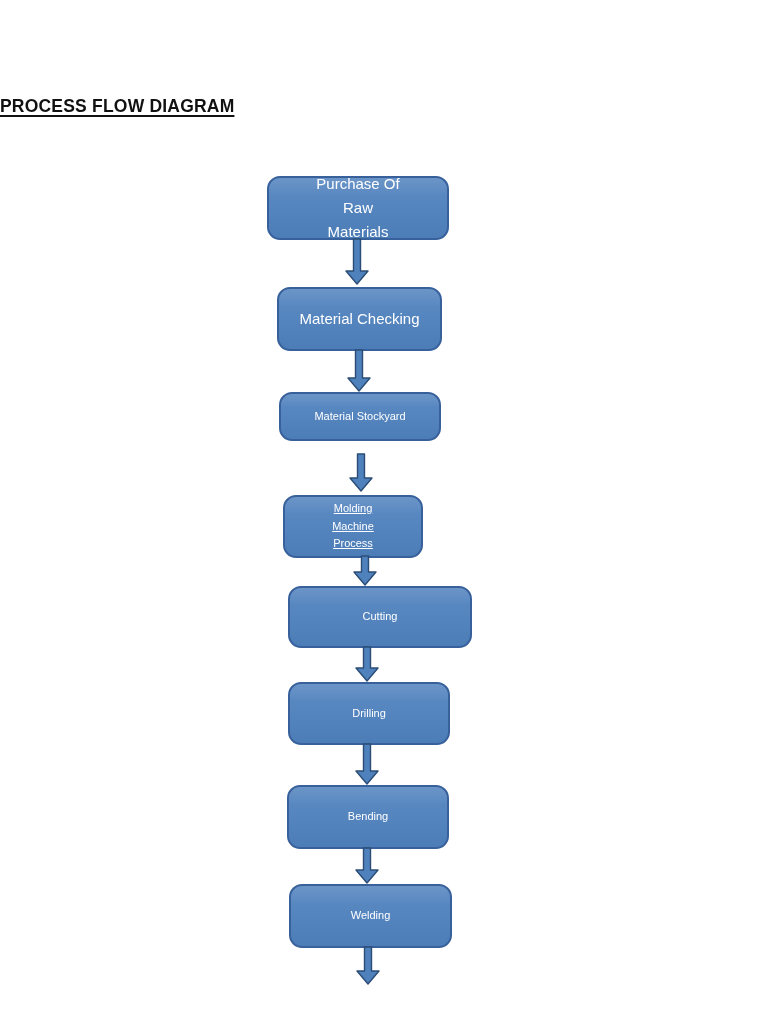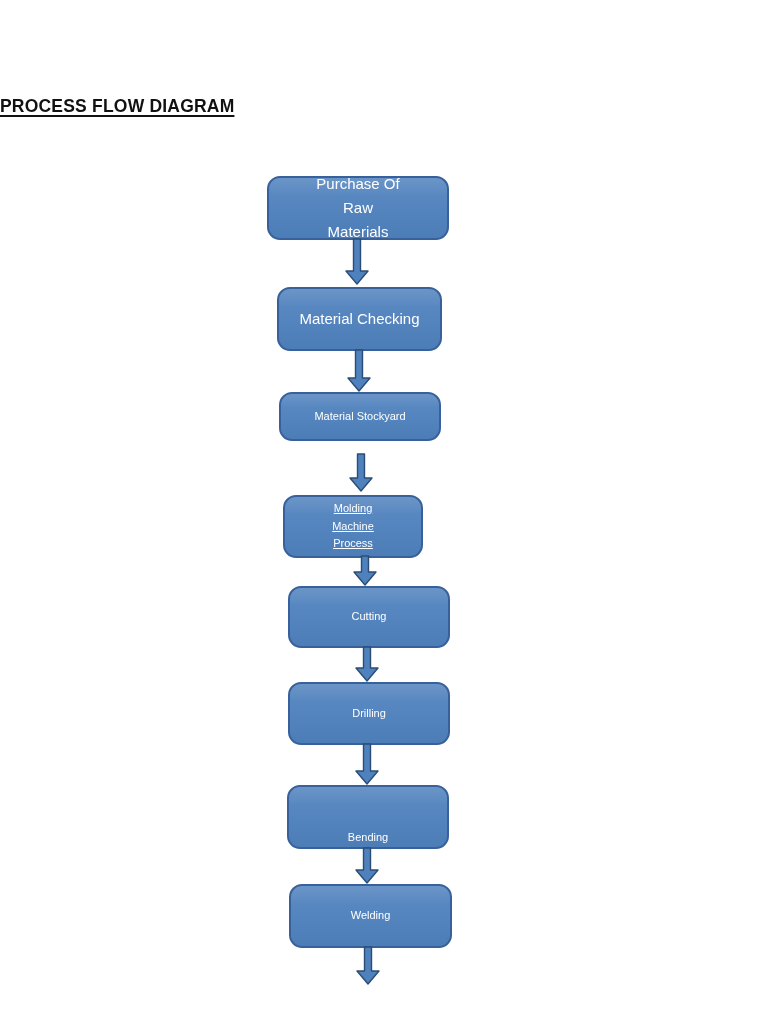--- a/index.html
+++ b/index.html
@@ -72,29 +72,29 @@
   </div>
 
   <div class="node sm" style="left:279px;top:392px;width:162px;height:49px;padding:0 10px;justify-content:center;">
     <span>Material Stockyard</span>
   </div>
 
   <div class="node sm" style="left:283px;top:495px;width:140px;height:63px;padding:0 36px;text-decoration:underline;">
     <span>Molding Machine Process</span>
   </div>
 
-  <div class="node sm" style="left:288px;top:586px;width:162px;height:62px;padding:0 10px;">
+  <div class="node sm" style="left:288px;top:586px;width:184px;height:62px;padding:0 10px;">
     <span>Cutting</span>
   </div>
 
   <div class="node sm" style="left:288px;top:682px;width:162px;height:63px;padding:0 6px;">
     <span>Drilling</span>
   </div>
 
-  <div class="node sm" style="left:287px;top:785px;width:162px;height:64px;padding:0 10px;align-items:flex-end;">
+  <div class="node sm" style="left:287px;top:785px;width:162px;height:64px;padding:0 10px;">
     <span>Bending</span>
   </div>
 
   <div class="node sm" style="left:289px;top:884px;width:163px;height:64px;padding:16px 10px;">
     <span>Welding</span>
   </div>
 
   <svg class="arrow" style="left:344px;top:239px;" width="26" height="46" viewBox="0 0 26 46">
     <path d="M9.5,0 V32 H2 L13,45 L24,32 H16.5 V0 Z"></path>
   </svg>

